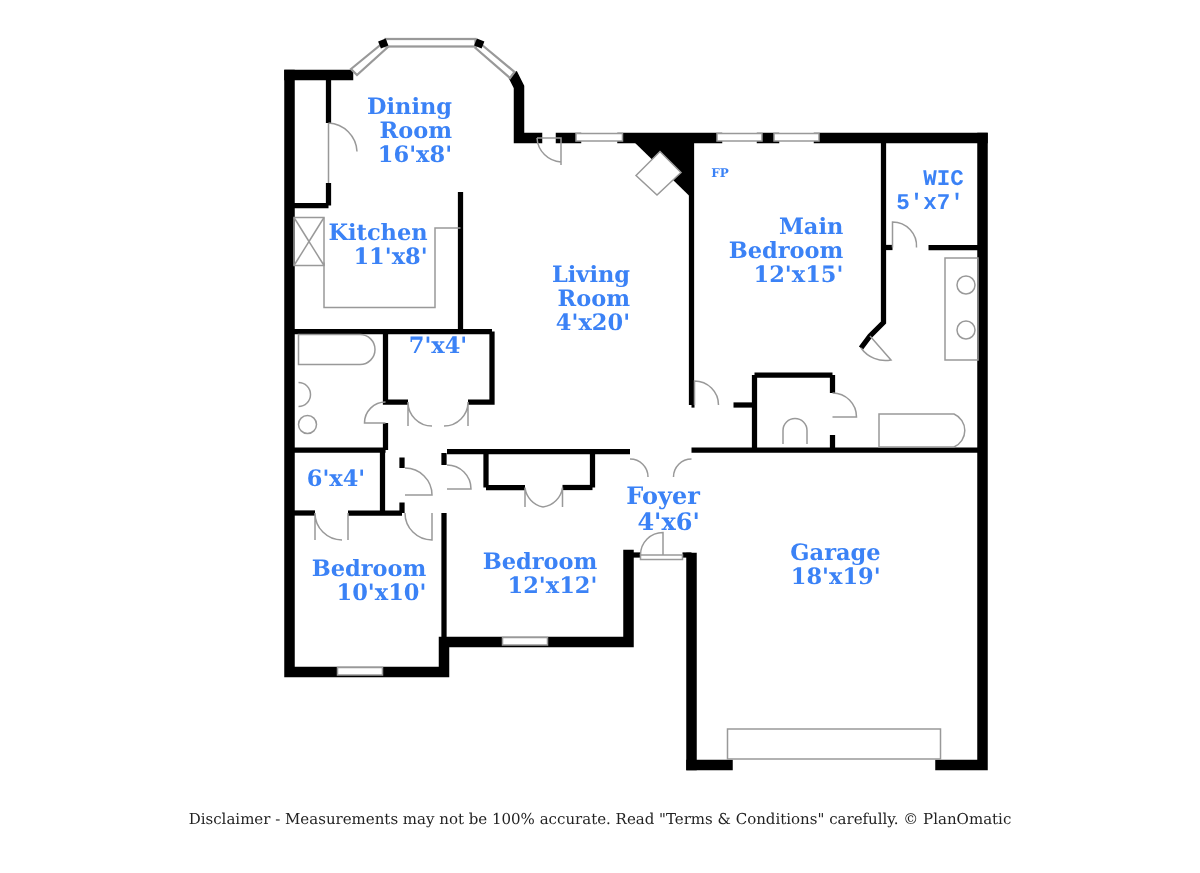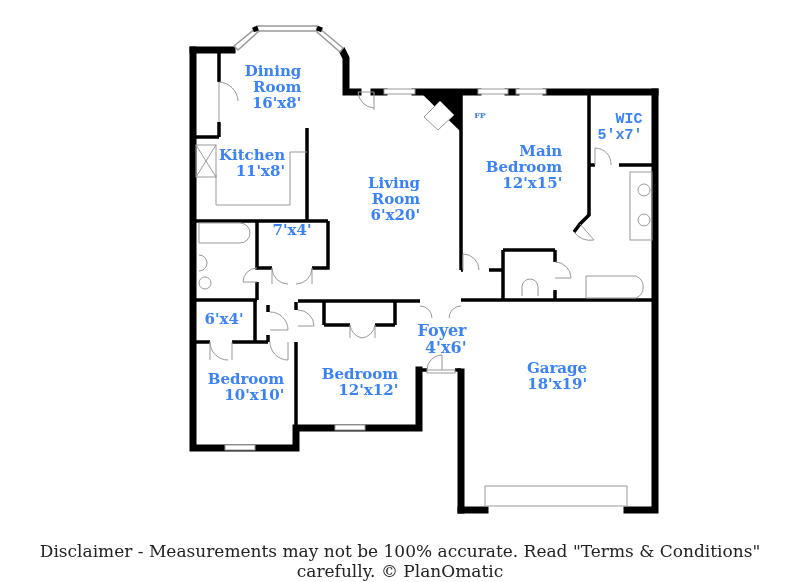--- a/index.html
+++ b/index.html
@@ -4,21 +4,21 @@
 <style>
   html,body{margin:0;padding:0;background:#ffffff;}
   body{width:800px;height:582px;position:relative;overflow:hidden;font-family:"DejaVu Serif","Liberation Serif",serif;}
   #plan{position:absolute;left:0;top:0;width:800px;height:582px;}
   .lbl{position:absolute;text-align:right;font-family:"DejaVu Serif","Liberation Serif",serif;font-weight:bold;color:#3b82f6;line-height:1.05;transform:translateX(-50%);white-space:nowrap;}
   .lbl .n{display:block;}
   .lbl .d{display:block;}
   .big{font-size:15px;}
   .sm{font-size:16px;}
   .xs{font-size:8px;margin-left:41px;}
-  .disclaimer{position:absolute;left:0;width:800px;top:541px;text-align:center;font-family:"DejaVu Serif","Liberation Serif",serif;font-size:17px;color:#222;}
+  .disclaimer{position:absolute;left:0;width:800px;top:541px;text-align:center;font-family:"DejaVu Serif","Liberation Serif",serif;font-size:10px;color:#222;}
 </style>
 </head>
 <body>
 
 <svg id="plan" viewBox="0 0 800 582" xmlns="http://www.w3.org/2000/svg">
   <g stroke="#000" stroke-width="7" fill="none" stroke-linecap="square">
 
     <polyline points="193,50 193,448 296,448 296,428 419,428 419,370"></polyline>
 
     <line x1="193" y1="50" x2="232" y2="50"></line>
@@ -147,21 +147,21 @@
   <span class="n">Room</span>
   <span class="d">16'x8'</span>
 </div>
 <div class="lbl big" style="left:252px;top:148px;">
   <span class="n">Kitchen</span>
   <span class="d">11'x8'</span>
 </div>
 <div class="lbl big" style="left:394px;top:176px;">
   <span class="n">Living</span>
   <span class="n">Room</span>
-  <span class="d">6'x20'</span>
+  <span class="d">4'x20'</span>
 </div>
 <div class="lbl big" style="left:524px;top:144px;">
   <span class="n">Main</span>
   <span class="n">Bedroom</span>
   <span class="d">12'x15'</span>
 </div>
 <div class="lbl big" style="left:620px;top:112px;font-family:Liberation Mono, monospace;">
   <span class="n">WIC</span>
   <span class="d">5'x7'</span>
 </div>

